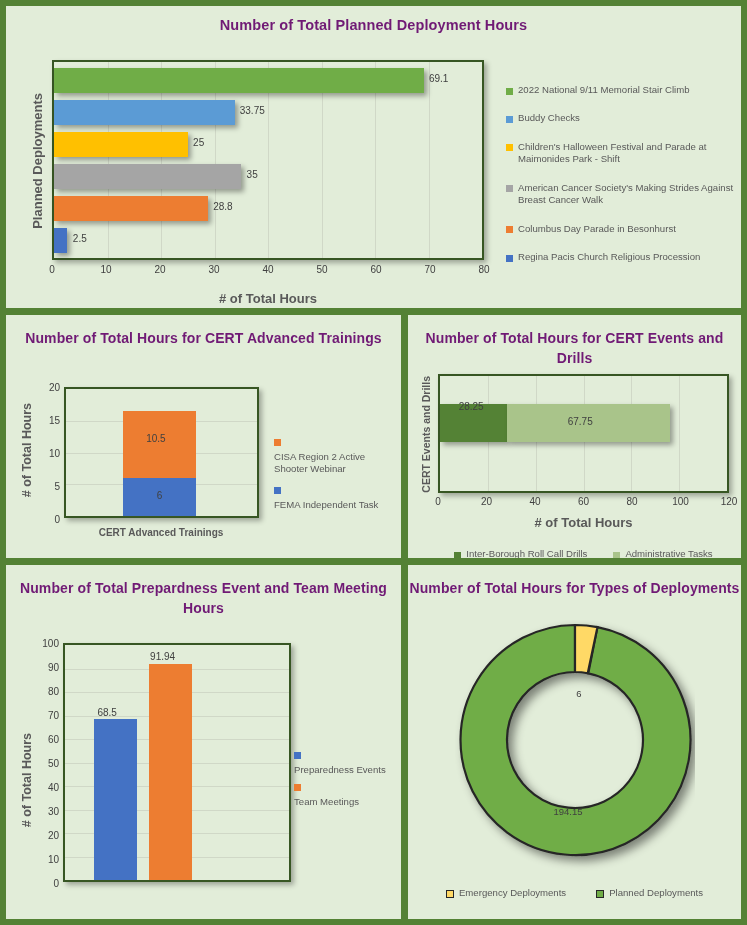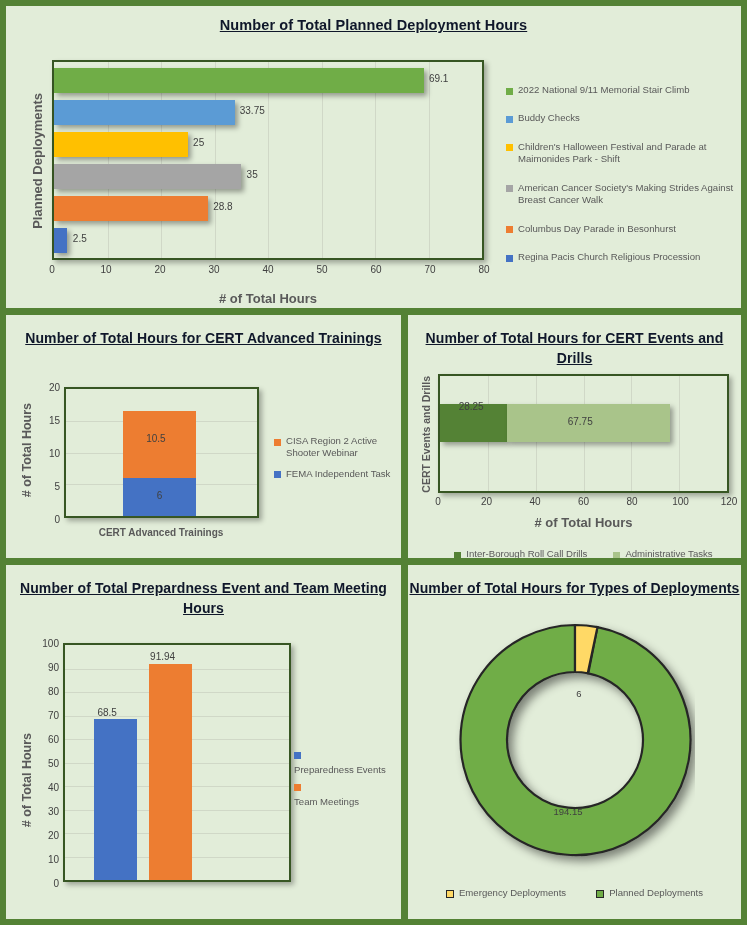--- a/index.html
+++ b/index.html
@@ -24,23 +24,22 @@
   #row-mid { height: 243px; }
   #row-bot { height: 349px; flex: 1; }
   #panel-cert-training { width: 395px; }
   #panel-cert-events   { flex: 1; }
   #panel-prep-team     { width: 395px; }
   #panel-deploy-types  { flex: 1; }
 
   .chart-title {
     text-align: center;
     font-weight: bold;
-    color: #0f172a;
+    color: #701a75;
     letter-spacing: .1px;
-    text-decoration: underline;
   }
   #panel-planned .chart-title { font-size: 14.5px; padding-top: 11px; }
   #panel-cert-training .chart-title,
   #panel-cert-events .chart-title,
   #panel-prep-team .chart-title,
   #panel-deploy-types .chart-title { font-size: 14px; padding-top: 13px; line-height: 1.45; }
 
   .axis-title {
     font-weight: bold; color: #595959;
   }
@@ -74,21 +73,21 @@
   #p1-legend .legend-item { margin-bottom: 16px; }
 
   
   #p2-vtitle { position: absolute; left: 14px; top: 392px; }
   #p2-plot  { left: 58px; top: 395px; width: 195px; height: 131px; }
   #p2-yticks { position: absolute; left: 22px; top: 388px; width: 32px; height: 145px; }
   #p2-yticks span { position: absolute; right: 0; transform: translateY(-50%); text-align: right; }
   #p2-xaxis-title { position: absolute; left: 40px; top: 533px; width: 230px;
                     text-align: center; font-size: 10px; }
   #p2-legend { position: absolute; left: 268px; top: 442px; width: 125px; }
-  #p2-legend .legend-item { margin-bottom: 8px; }
+  #p2-legend .legend-item { margin-bottom: 8px; flex-direction: column; }
 
   
   #p3-vtitle { position: absolute; left: 12px; top: 60px; height: 118px;
                display: flex; align-items: center; font-size: 10.5px; }
   #p3-plot { left: 30px; top: 59px; width: 291px; height: 119px; }
   #p3-xticks { position: absolute; left: 30px; top: 181px; width: 291px; height: 14px; }
   #p3-xticks span { position: absolute; transform: translateX(-50%); }
   #p3-xaxis-title { position: absolute; left: 30px; top: 200px; width: 291px;
                     text-align: center; font-size: 13px; }
   #p3-legend { position: absolute; left: 30px; top: 233px; width: 291px;

